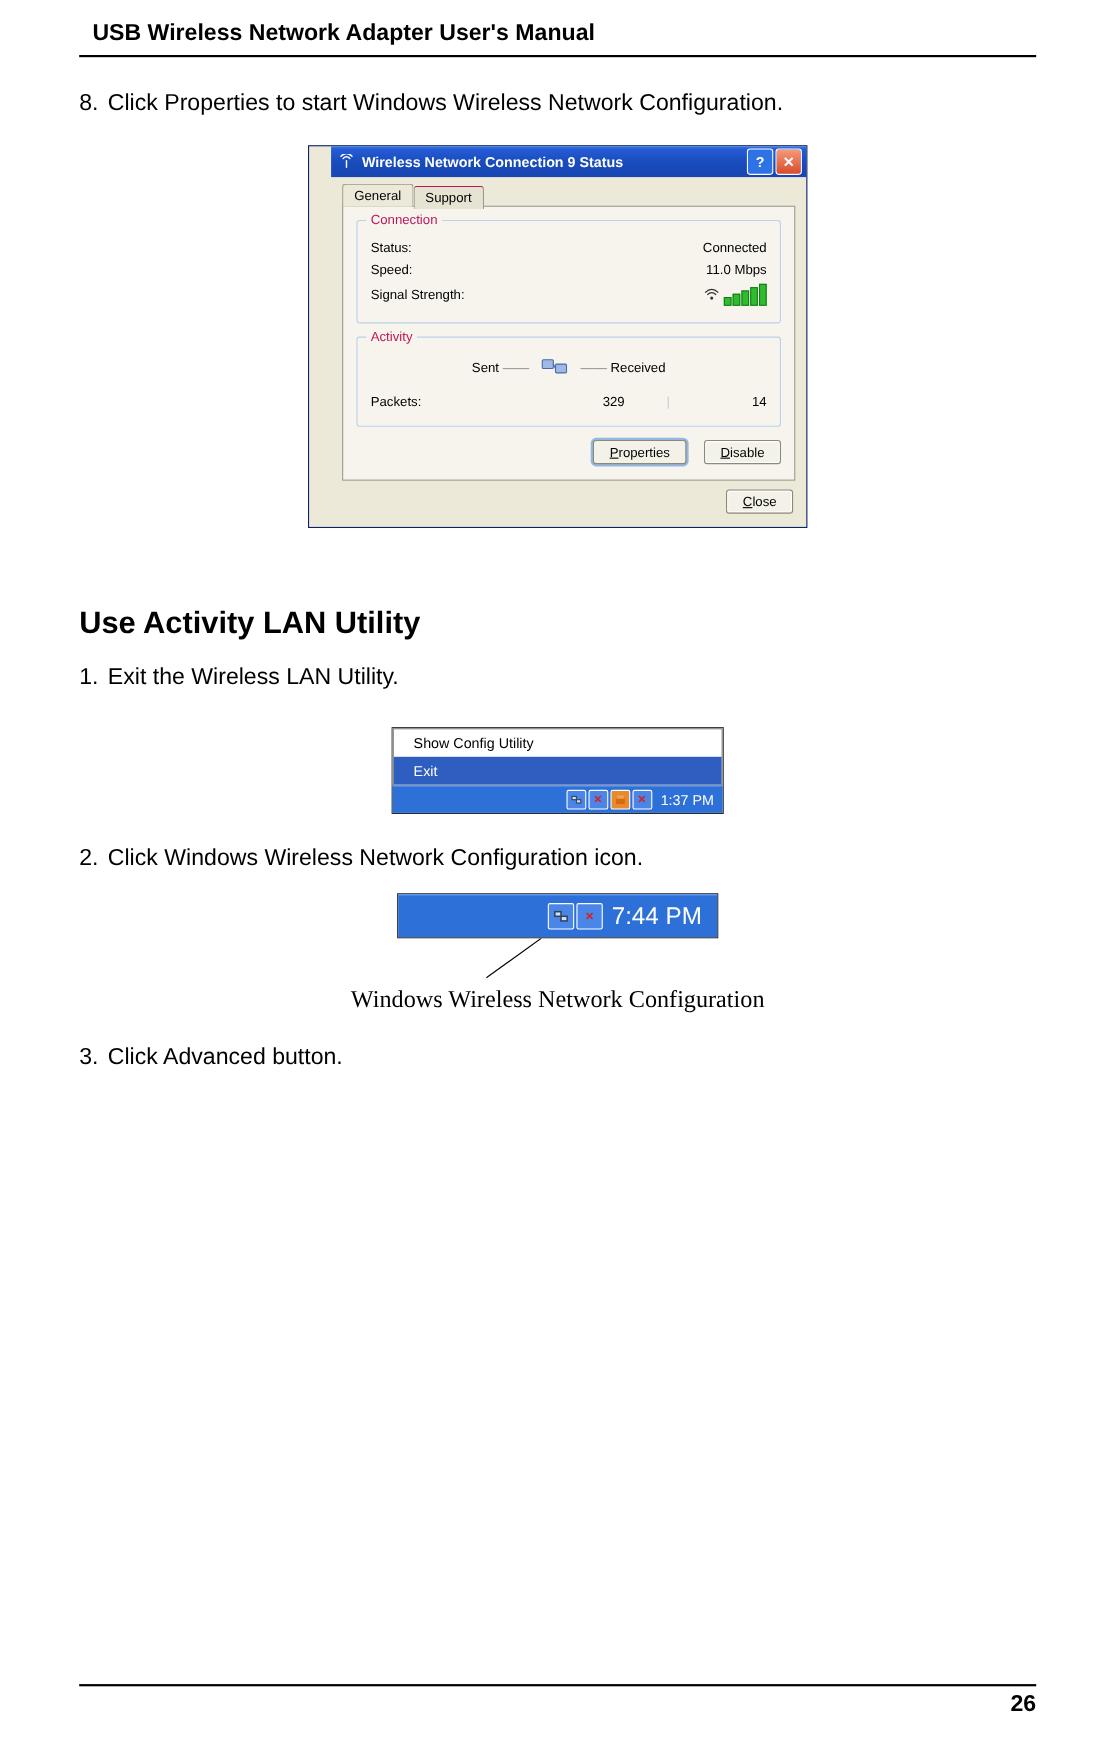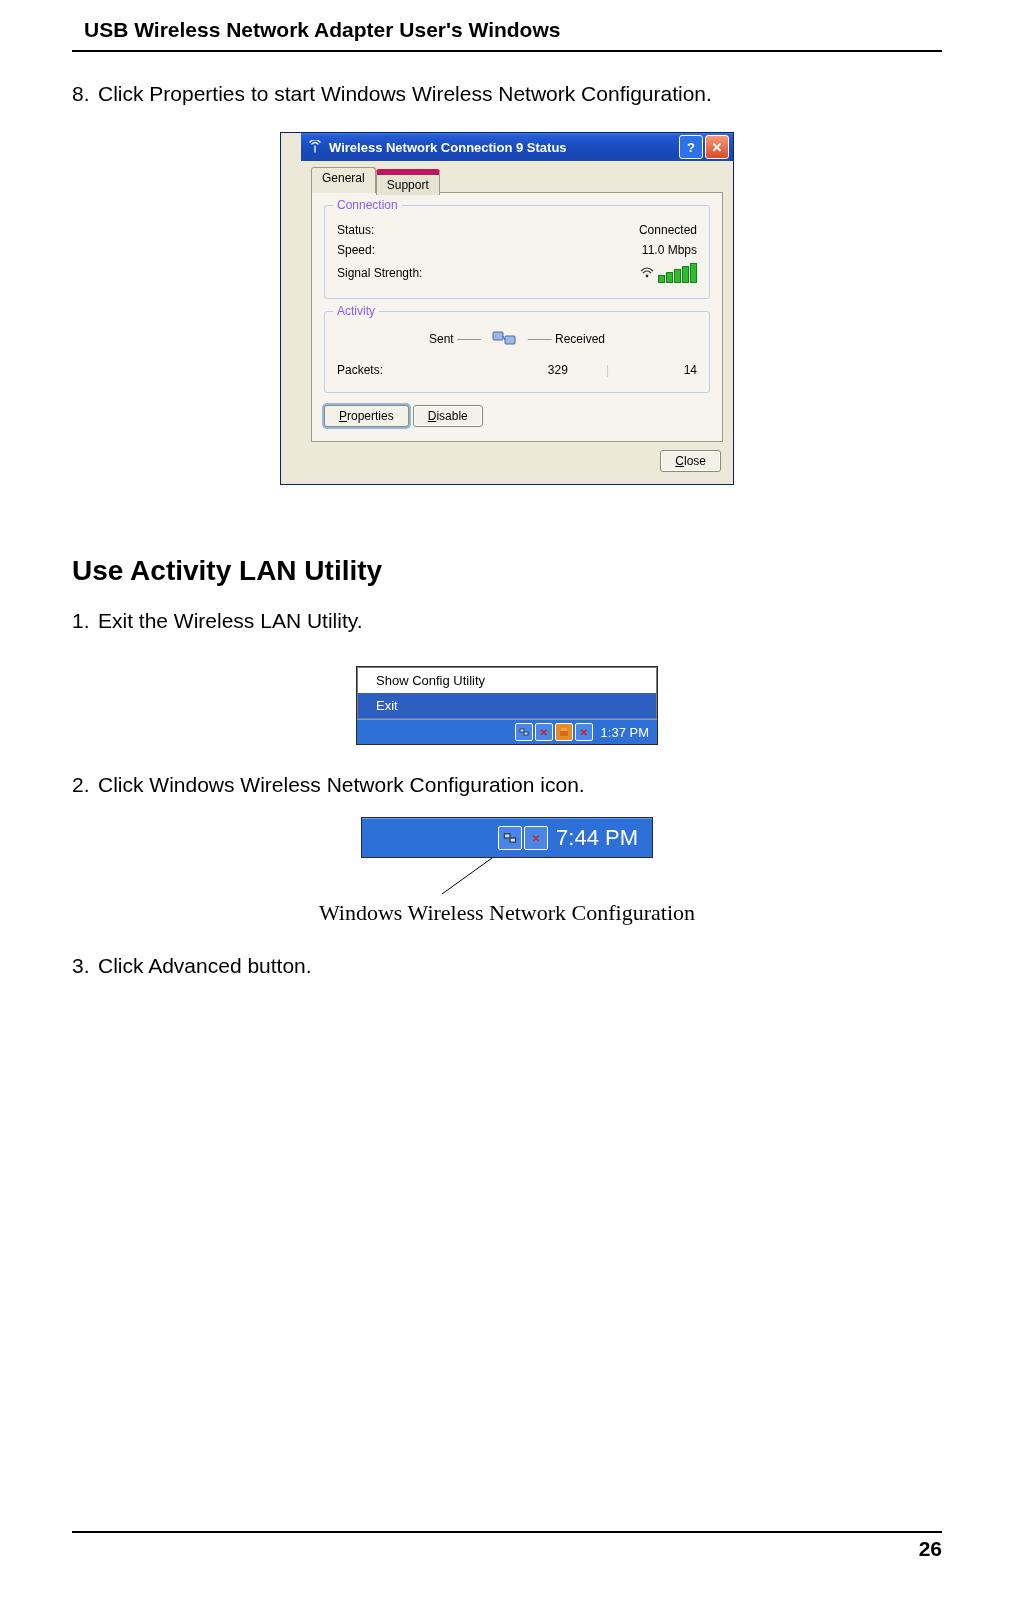--- a/index.html
+++ b/index.html
@@ -76,53 +76,53 @@
   .xp-tab {
     border: 1px solid #9a9a8e;
     border-bottom: none;
     background: #ece9d8;
     padding: 3px 10px;
     font-size: 12px;
     margin-right: 0px;
     border-top-left-radius: 3px;
     border-top-right-radius: 3px;
   }
-  .xp-tab.inactive { background: #e6e3d2; border-top: 6px solid #be185d; position: relative; top: 2px; }
+  .xp-tab.inactive { background: #e6e3d2; border-top: 1px solid #be185d; position: relative; top: 2px; }
   .xp-tabpanel {
     border: 1px solid #9a9a8e;
     background: #f6f4ec;
     padding: 12px 12px 14px 12px;
   }
   .xp-group {
     border: 1px solid #b9d1ec;
     border-radius: 3px;
     padding: 14px 12px 12px 12px;
     position: relative;
     margin-bottom: 12px;
     background: #f6f4ec;
   }
   .xp-group-title {
     position: absolute;
     top: -8px; left: 8px;
     background: #f6f4ec;
-    color: #8b5cf6;
+    color: #be185d;
     padding: 0 4px;
     font-size: 12px;
   }
   .xp-row { display: flex; justify-content: space-between; align-items: center; padding: 3px 0; }
   .xp-btn {
     background: #f4f2e8;
     border: 1px solid #8a8a7a;
     border-radius: 3px;
     padding: 3px 14px;
     font-size: 12px;
     box-shadow: 0 0 0 1px #fff inset;
   }
   .xp-btn.focus { box-shadow: 0 0 0 2px #94b6e0; }
-  .xp-btnrow { display: flex; gap: 4px; margin-top: 6px; }
+  .xp-btnrow { display: flex; gap: 16px; margin-top: 6px; justify-content: flex-end; }
   .xp-close-row { display: flex; justify-content: flex-end; padding: 8px 2px 2px 2px; }
   .sig-icon { display:inline-flex; align-items:center; gap:4px; }
   .sig-bars { display:inline-flex; gap:1px; align-items:flex-end; }
   .sig-bars span { width:5px; background:#2fbd2f; display:inline-block; border:1px solid #1a7d1a; }
   .act-center { text-align:center; padding-bottom:6px; }
   .act-icon {
     display:inline-block; vertical-align:middle;
     width:28px; height:28px; margin:0 6px;
   }
 
@@ -179,21 +179,21 @@
     padding-top: 4px;
     text-align: right;
     font-weight: bold;
     font-size: 21px;
   }
 </style>
 </head>
 <body>
 
 <div class="page">
-  <div class="doc-header">USB Wireless Network Adapter User's Windows</div>
+  <div class="doc-header">USB Wireless Network Adapter User's Manual</div>
 
   <div class="ol-item">
     <div class="ol-num">8.</div>
     <div>Click Properties to start Windows Wireless Network Configuration.</div>
   </div>
 
   <div class="xp-window">
     <div class="xp-titlebar">
       <span class="t-icon">
         <svg width="14" height="14" viewBox="0 0 14 14">

